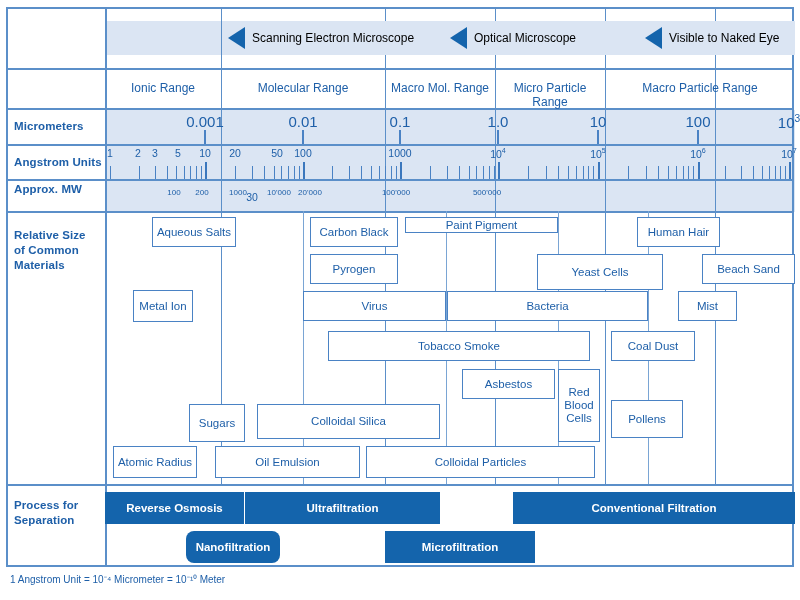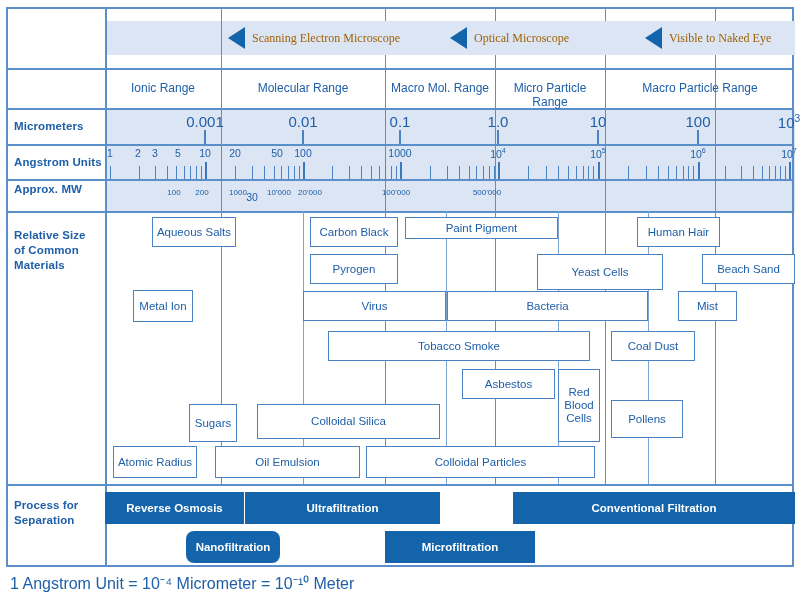--- a/index.html
+++ b/index.html
@@ -95,23 +95,22 @@
   .tri {
     width: 0; height: 0;
     border-top: 11px solid transparent;
     border-bottom: 11px solid transparent;
     border-right: 17px solid #1464ac;
     margin-right: 7px;
     flex: none;
   }
   .arrow-text {
     font-size: 12px;
-    color: #a16207;
+    color: #000000;
     white-space: nowrap;
-    font-family: Liberation Serif, serif;
   }
 
   
   .mat-box {
     position: absolute;
     box-sizing: border-box;
     border: 1.4px solid #4a82c4;
     background: #ffffff;
     color: #1e5fa8;
     font-size: 11.5px;
@@ -139,21 +138,21 @@
   }
 
   
   .tick {
     position: absolute;
     background: #4a82c4;
   }
   .footnote {
     position: absolute;
     left: 10px; top: 572px;
-    font-size: 16px;
+    font-size: 10px;
     color: #1e5fa8;
     white-space: nowrap;
   }
 </style>
 </head>
 <body>
 
 <div id="chart-root">
 
   <div class="band-light" style="left:105px;top:21px;width:690px;height:34px;"></div>
@@ -319,21 +318,21 @@
   <div class="vline" style="left:558px;top:211px;height:273px;background:#7aa5d4;"></div>
   <div class="vline" style="left:648px;top:211px;height:273px;background:#7aa5d4;"></div>
 
   <div id="materials-layer">
       <div class="mat-box" style="left: 152px; top: 217px; width: 84px; height: 30px;">
         <div>Aqueous Salts</div>
       </div>
       <div class="mat-box" style="left: 310px; top: 217px; width: 88px; height: 30px;">
         <div>Carbon Black</div>
       </div>
-      <div class="mat-box" style="left: 405px; top: 217px; width: 153px; height: 22px;">
+      <div class="mat-box" style="left: 405px; top: 217px; width: 153px; height: 16px;">
         <div>Paint Pigment</div>
       </div>
       <div class="mat-box" style="left: 637px; top: 217px; width: 83px; height: 30px;">
         <div>Human Hair</div>
       </div>
       <div class="mat-box" style="left: 310px; top: 254px; width: 88px; height: 30px;">
         <div>Pyrogen</div>
       </div>
       <div class="mat-box" style="left: 537px; top: 254px; width: 126px; height: 36px;">
         <div>Yeast Cells</div>
@@ -360,21 +359,21 @@
         <div>Coal Dust</div>
       </div>
       <div class="mat-box" style="left: 462px; top: 369px; width: 93px; height: 30px;">
         <div>Asbestos</div>
       </div>
       <div class="mat-box" style="left: 558px; top: 369px; width: 42px; height: 73px; flex-direction: column;">
         <div>Red</div>
         <div>Blood</div>
         <div>Cells</div>
       </div>
-      <div class="mat-box" style="left: 189px; top: 404px; width: 48px; height: 38px;">
+      <div class="mat-box" style="left: 189px; top: 404px; width: 56px; height: 38px;">
         <div>Sugars</div>
       </div>
       <div class="mat-box" style="left: 257px; top: 404px; width: 183px; height: 35px;">
         <div>Colloidal Silica</div>
       </div>
       <div class="mat-box" style="left: 611px; top: 400px; width: 72px; height: 38px;">
         <div>Pollens</div>
       </div>
       <div class="mat-box" style="left: 113px; top: 446px; width: 84px; height: 32px;">
         <div>Atomic Radius</div>

